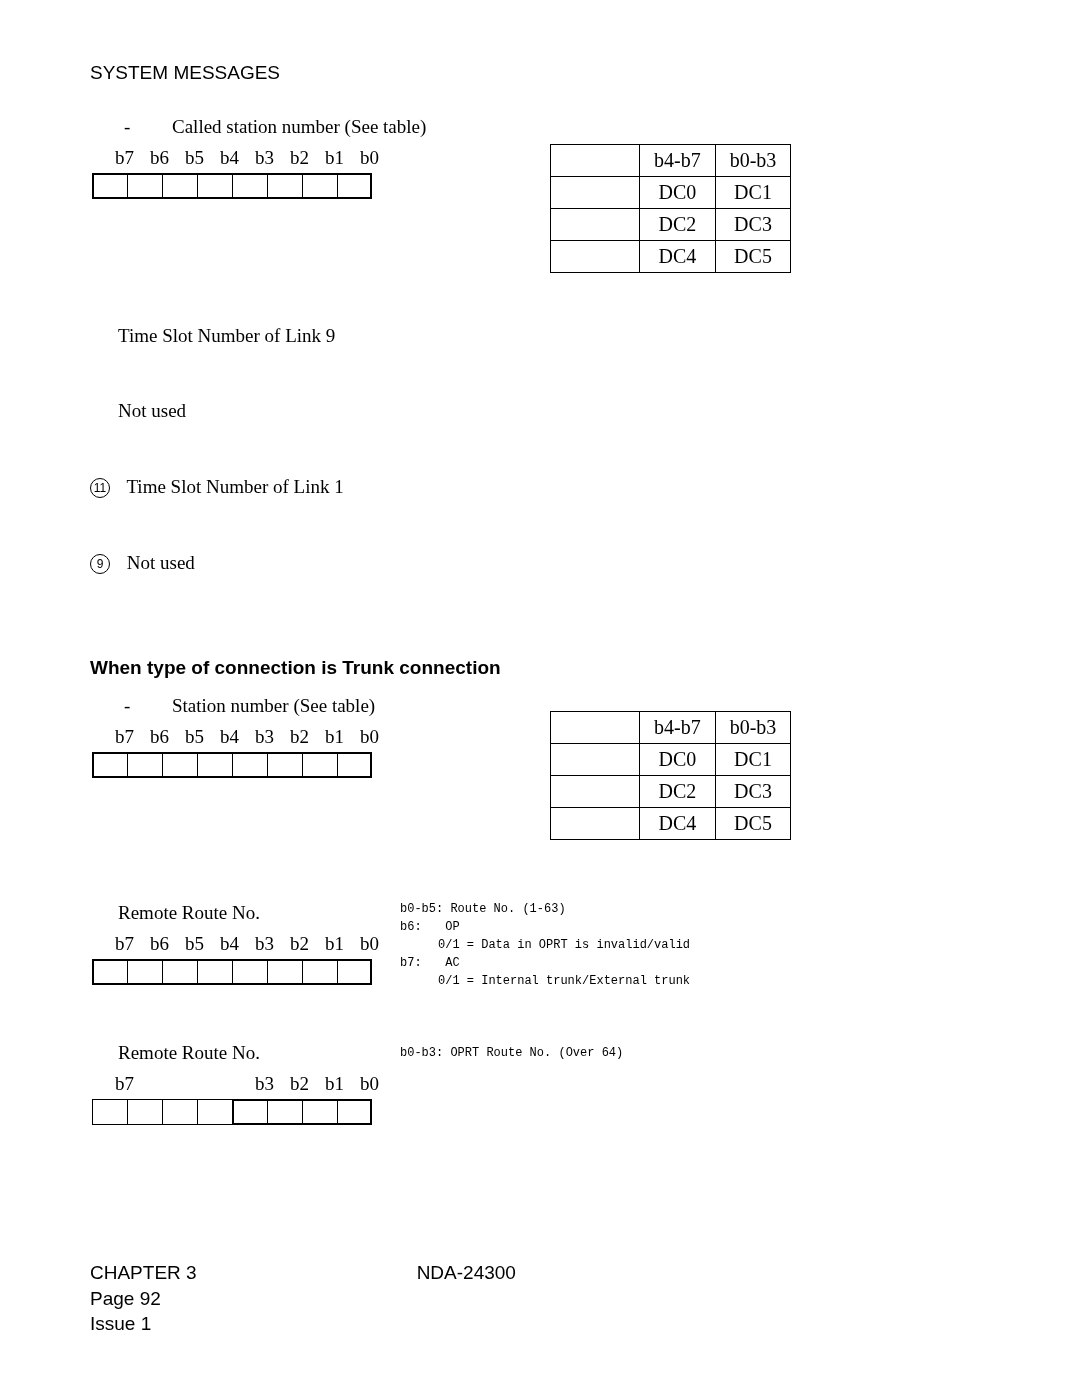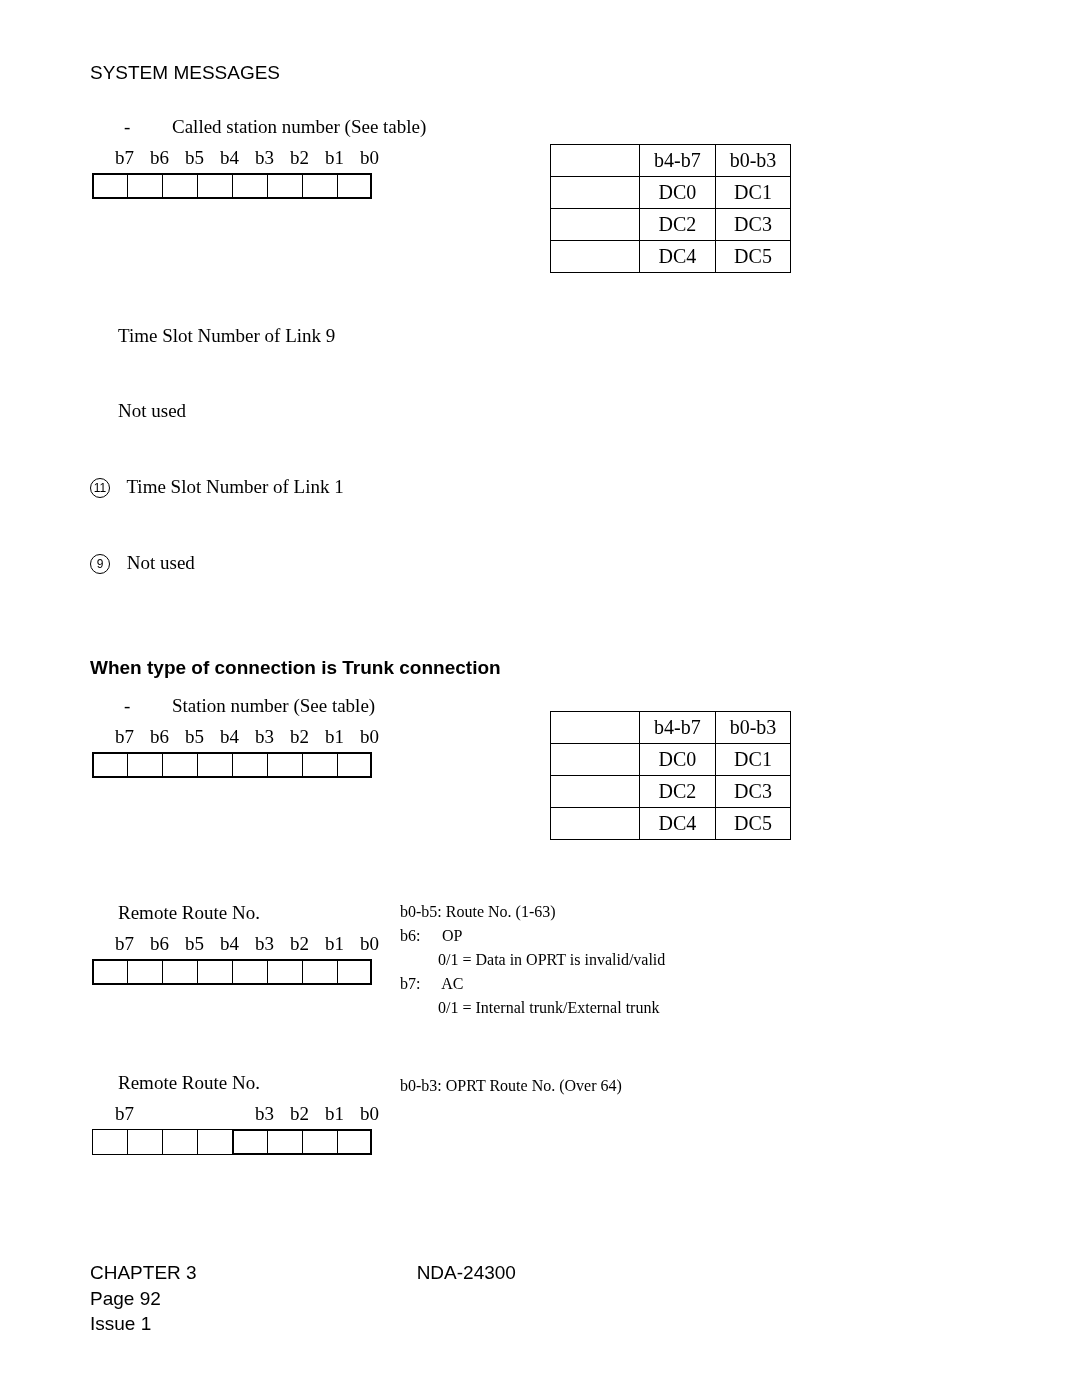--- a/index.html
+++ b/index.html
@@ -97,22 +97,23 @@
     font-family: Arial, sans-serif;
   }
 
   .section-heading {
     margin-top: 80px;
     margin-bottom: 12px;
     font-weight: bold;
   }
 
   .right-desc {
-    font-size: 16px;
+    font-size: 12px;
     line-height: 1.5;
+    font-family: Liberation Mono, monospace;
   }
   .right-desc .lbl { display:inline-block; width:38px; }
 
   .footer {
     position: absolute;
     left: 90px;
     right: 90px;
     bottom: 60px;
     display: flex;
     justify-content: space-between;

